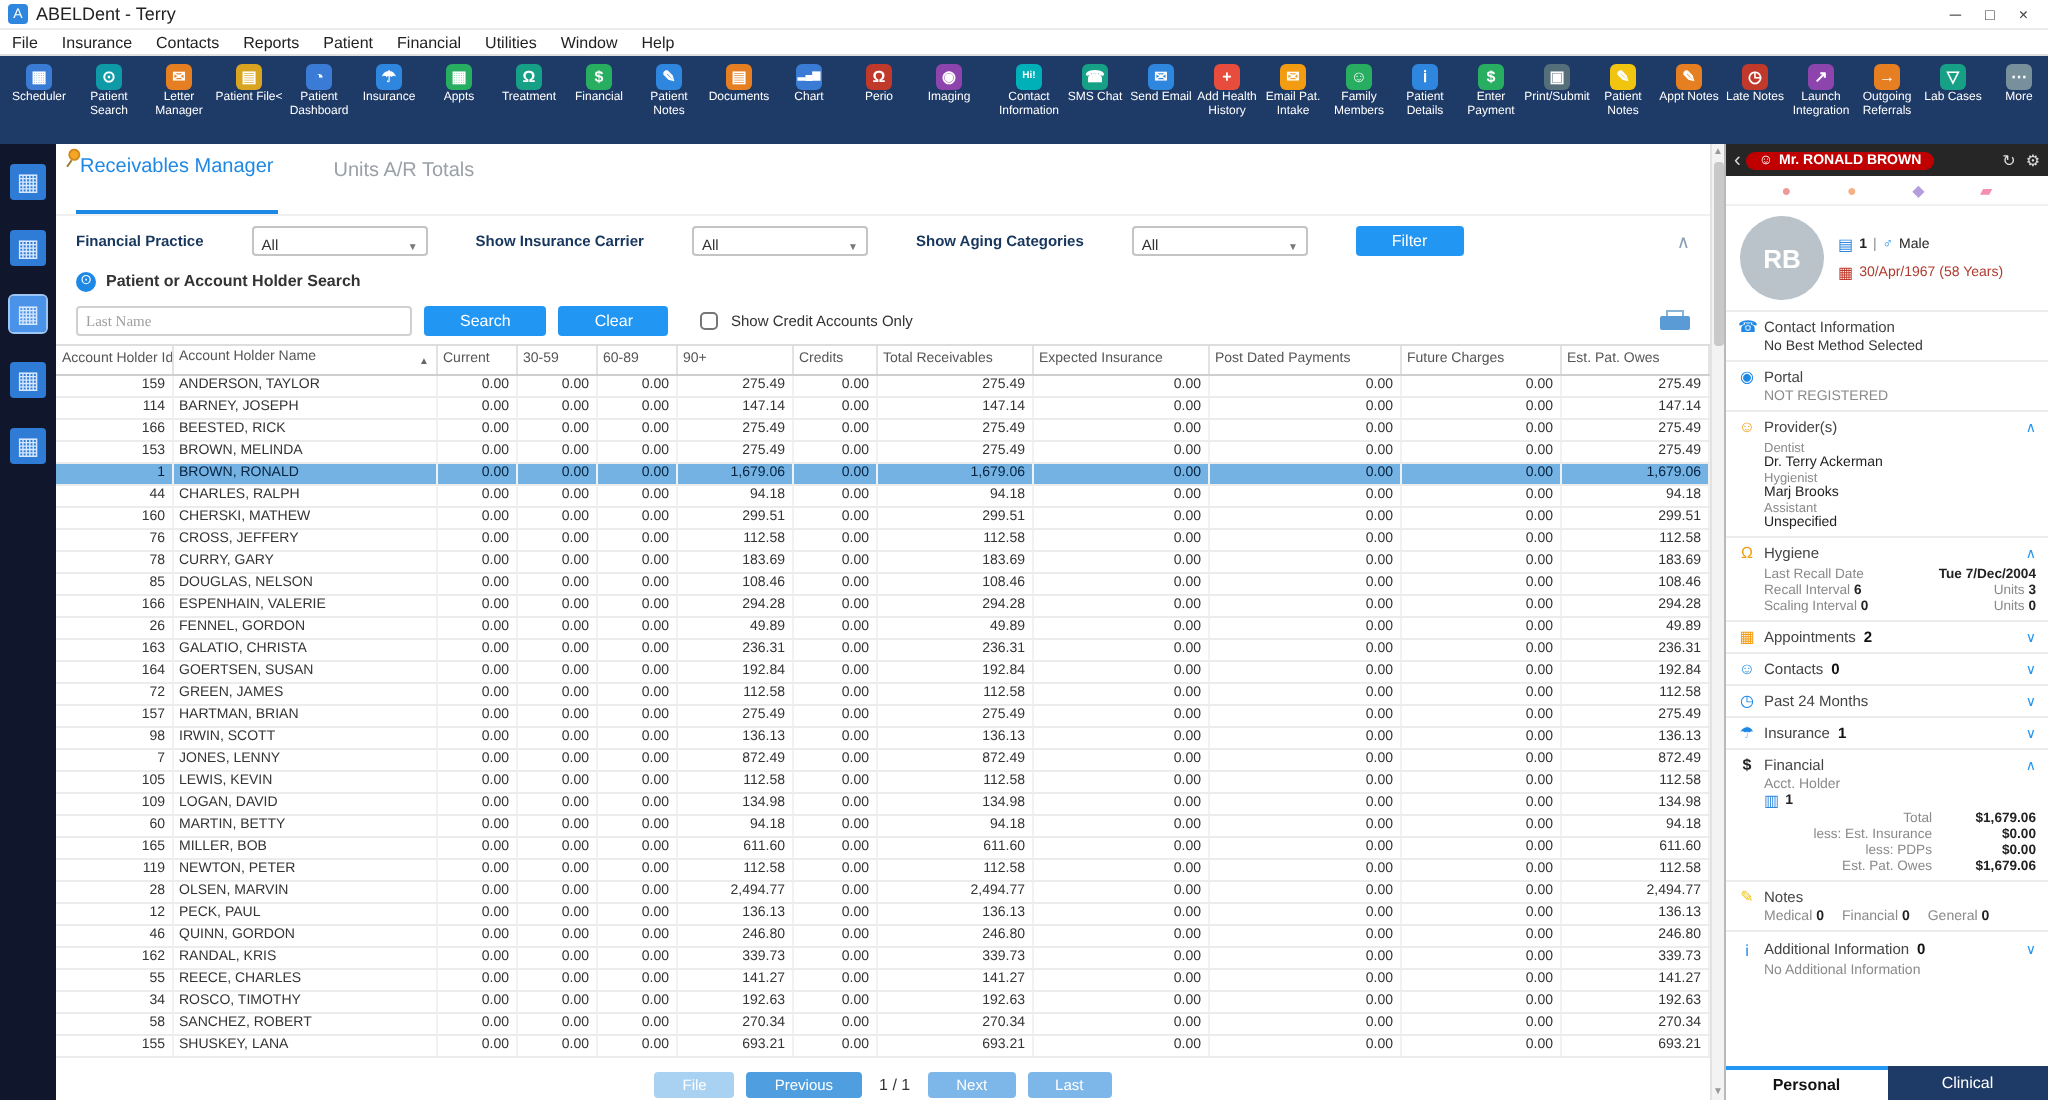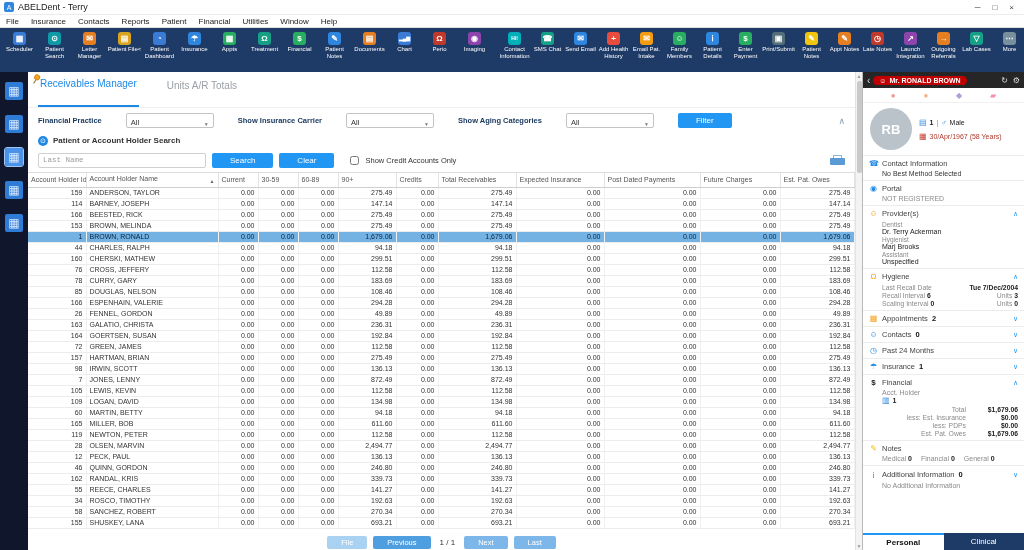--- a/index.html
+++ b/index.html
@@ -44,21 +44,21 @@
   .f-label{font-size:7.5px;font-weight:bold;color:#17365d;white-space:nowrap}
   .f-select{width:88px;height:15px;border:1px solid #c4c4c4;border-radius:2px;background:#fff;font-size:7.5px;display:flex;align-items:flex-end;justify-content:space-between;padding:0 4px;color:#333;cursor:pointer}
   .f-caret{font-size:5px;color:#777}
   .btn-blue{background:#2196f3;color:#fff;font-size:8px;border:none;border-radius:2px;padding:3px 18px;cursor:pointer}
   .collapse-chev{margin-left:auto;color:#8aa0b5;font-size:9px;cursor:pointer}
 
   .search-title-row{height:15px;display:flex;align-items:center;gap:5px;padding:0 10px}
   .search-circle{width:10px;height:10px;border-radius:50%;background:#1e88e5;color:#fff;font-size:7px;line-height:10px;text-align:center}
   .search-title{font-size:8px;font-weight:bold;color:#333}
   .search-row{height:24px;display:flex;align-items:center;gap:6px;padding:0 10px}
-  .s-input{width:168px;height:15px;border:1px solid #d0d0d0;border-radius:2px;font-size:7.5px;padding:0 4px;color:#333;font-family:Liberation Mono, monospace}
+  .s-input{width:168px;height:15px;border:1px solid #d0d0d0;border-radius:2px;font-size:7.5px;padding:0 4px;color:#333;font-family:Liberation Serif, serif}
   .s-input::placeholder{color:#9e9e9e}
   .chk{width:9px;height:9px;margin-left:10px;cursor:pointer}
   .chk-label{font-size:7.5px;color:#333}
   .printer{margin-left:auto;display:flex;flex-direction:column;align-items:center;cursor:pointer}
   .pr-paper{width:9px;height:4px;background:#fff;border:1px solid #8ab4d8}
   .pr-body{width:15px;height:7px;background:#5b9bd5;border-radius:1px;margin-top:-1px}
 
   .table-wrap{flex:1;overflow:hidden;border-top:1px solid #ddd}
   table{border-collapse:collapse;table-layout:fixed;width:826px;font-size:7px;color:#333}
   th{font-weight:normal;color:#555;text-align:left;border-right:1px solid #e3e3e3;border-bottom:1px solid #cfcfcf;height:14px;padding:0 3px;white-space:nowrap;overflow:hidden;cursor:pointer}

